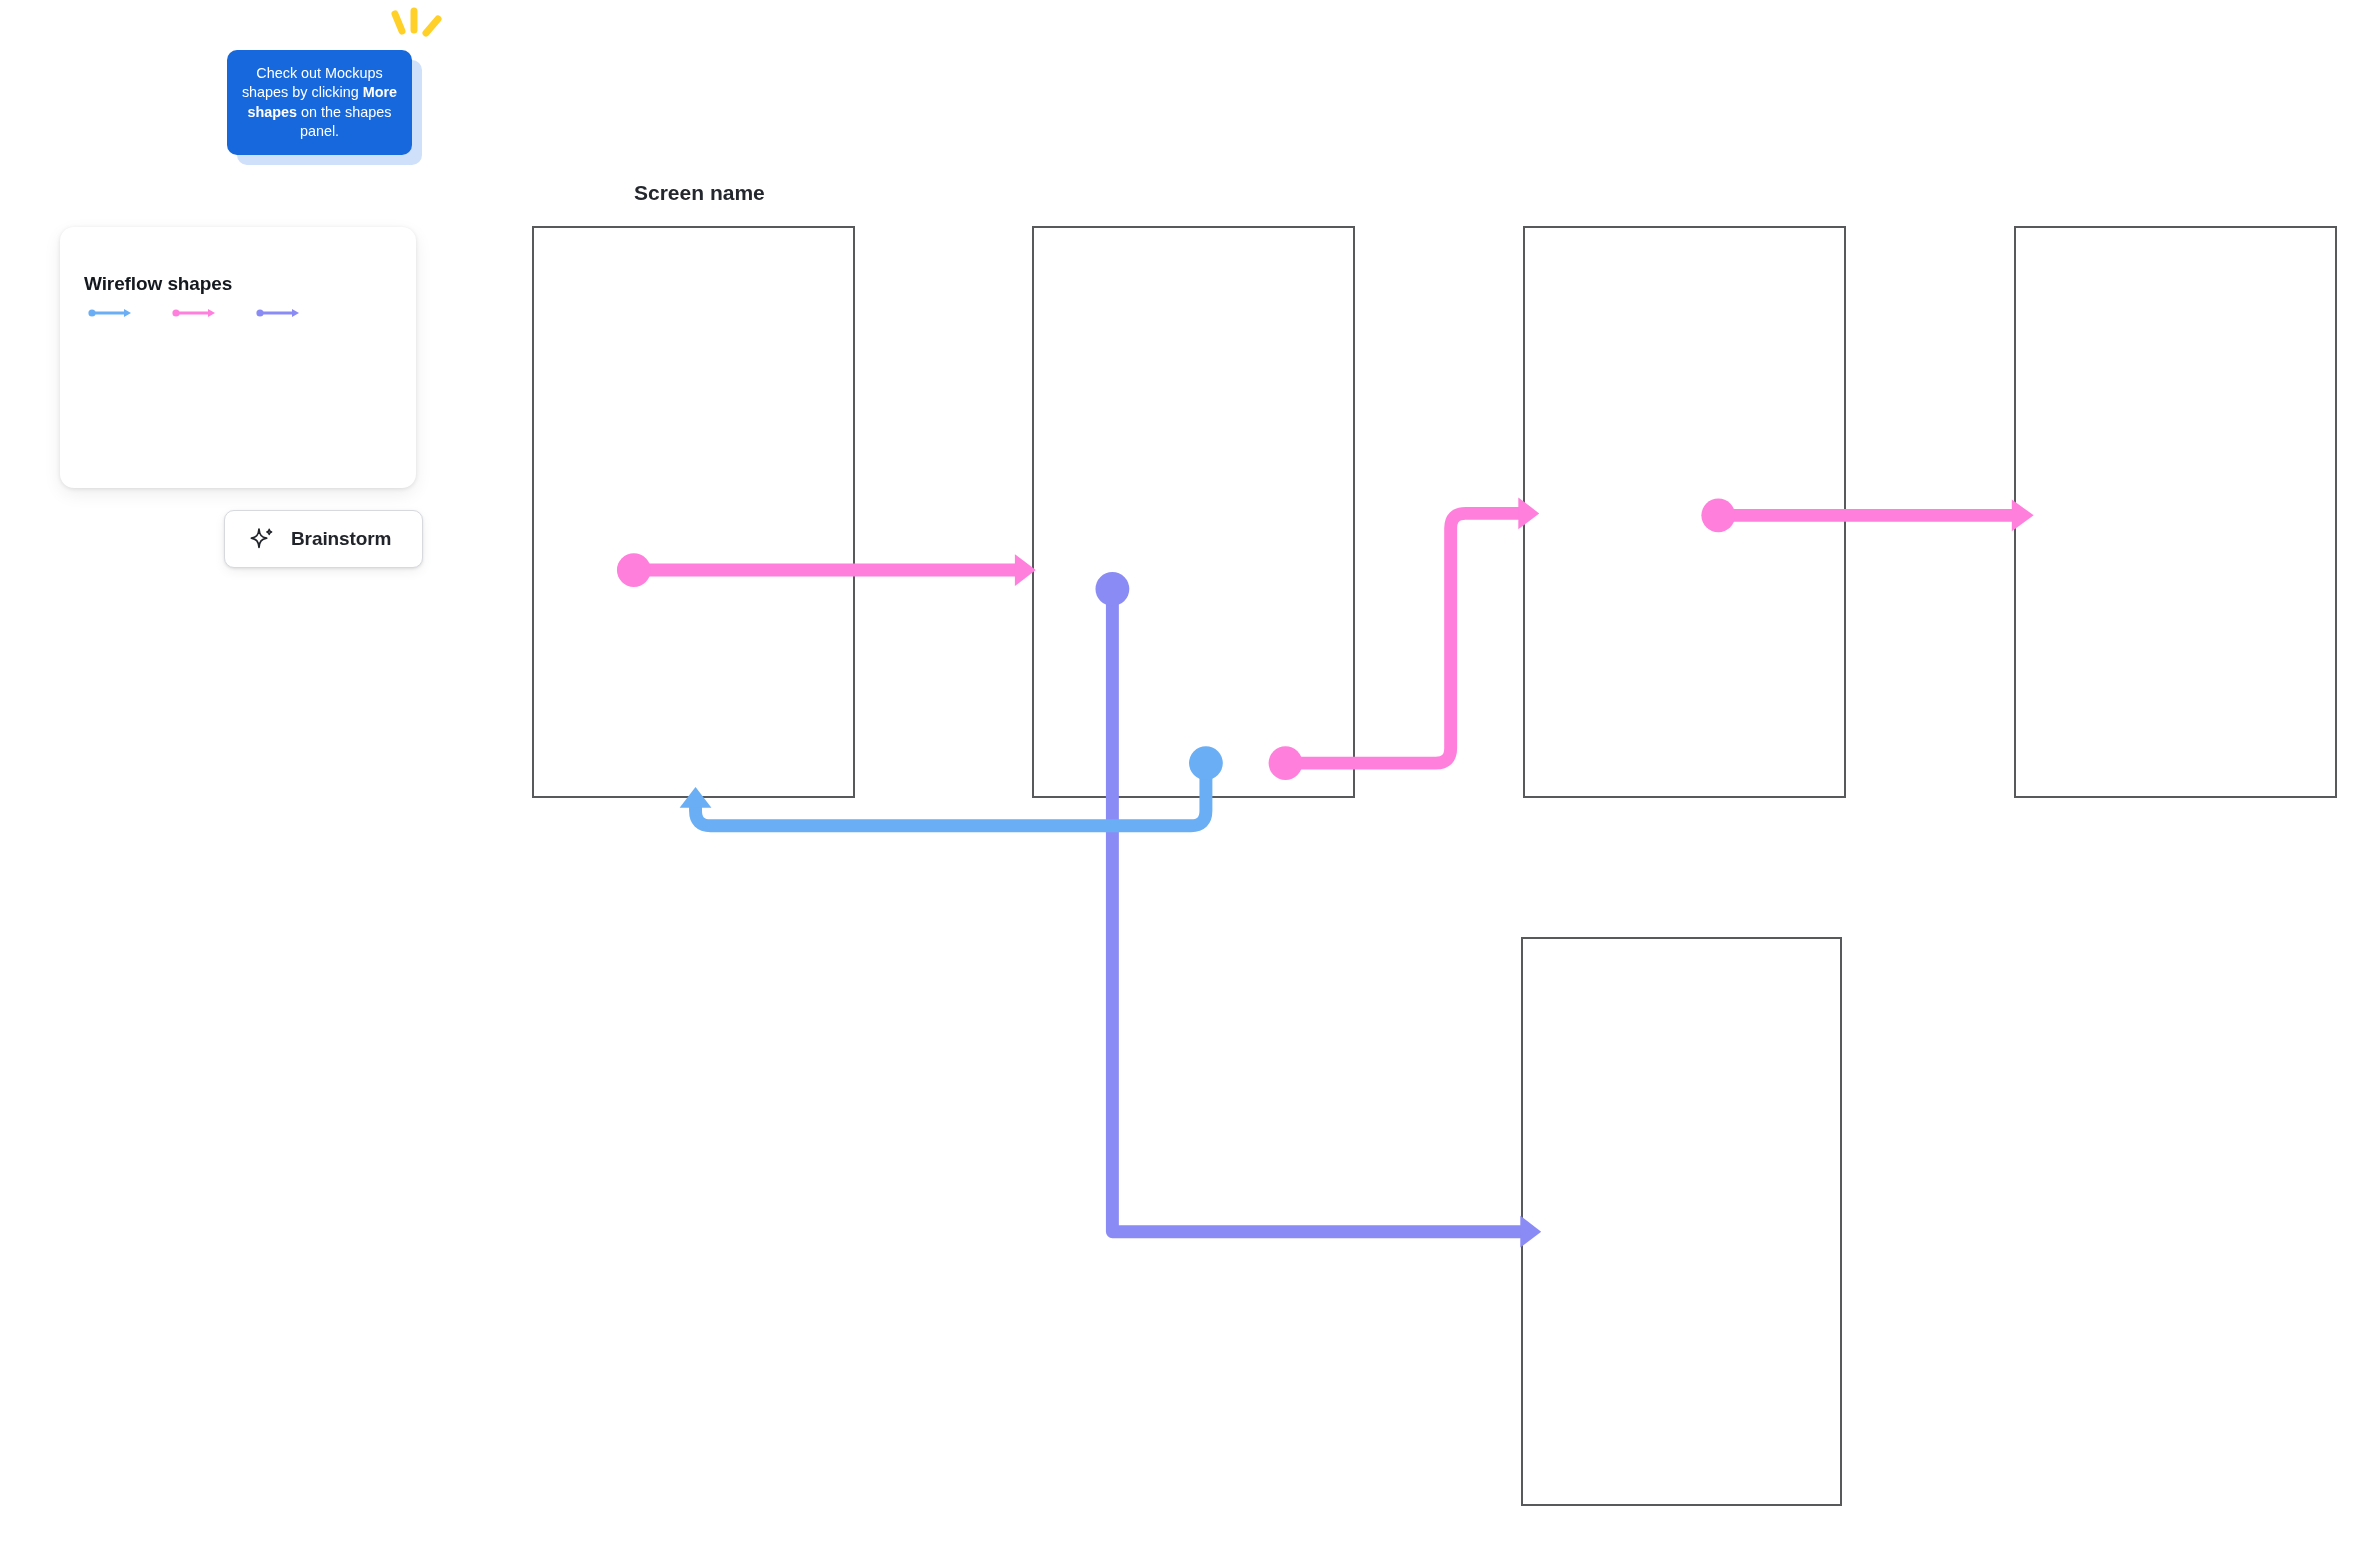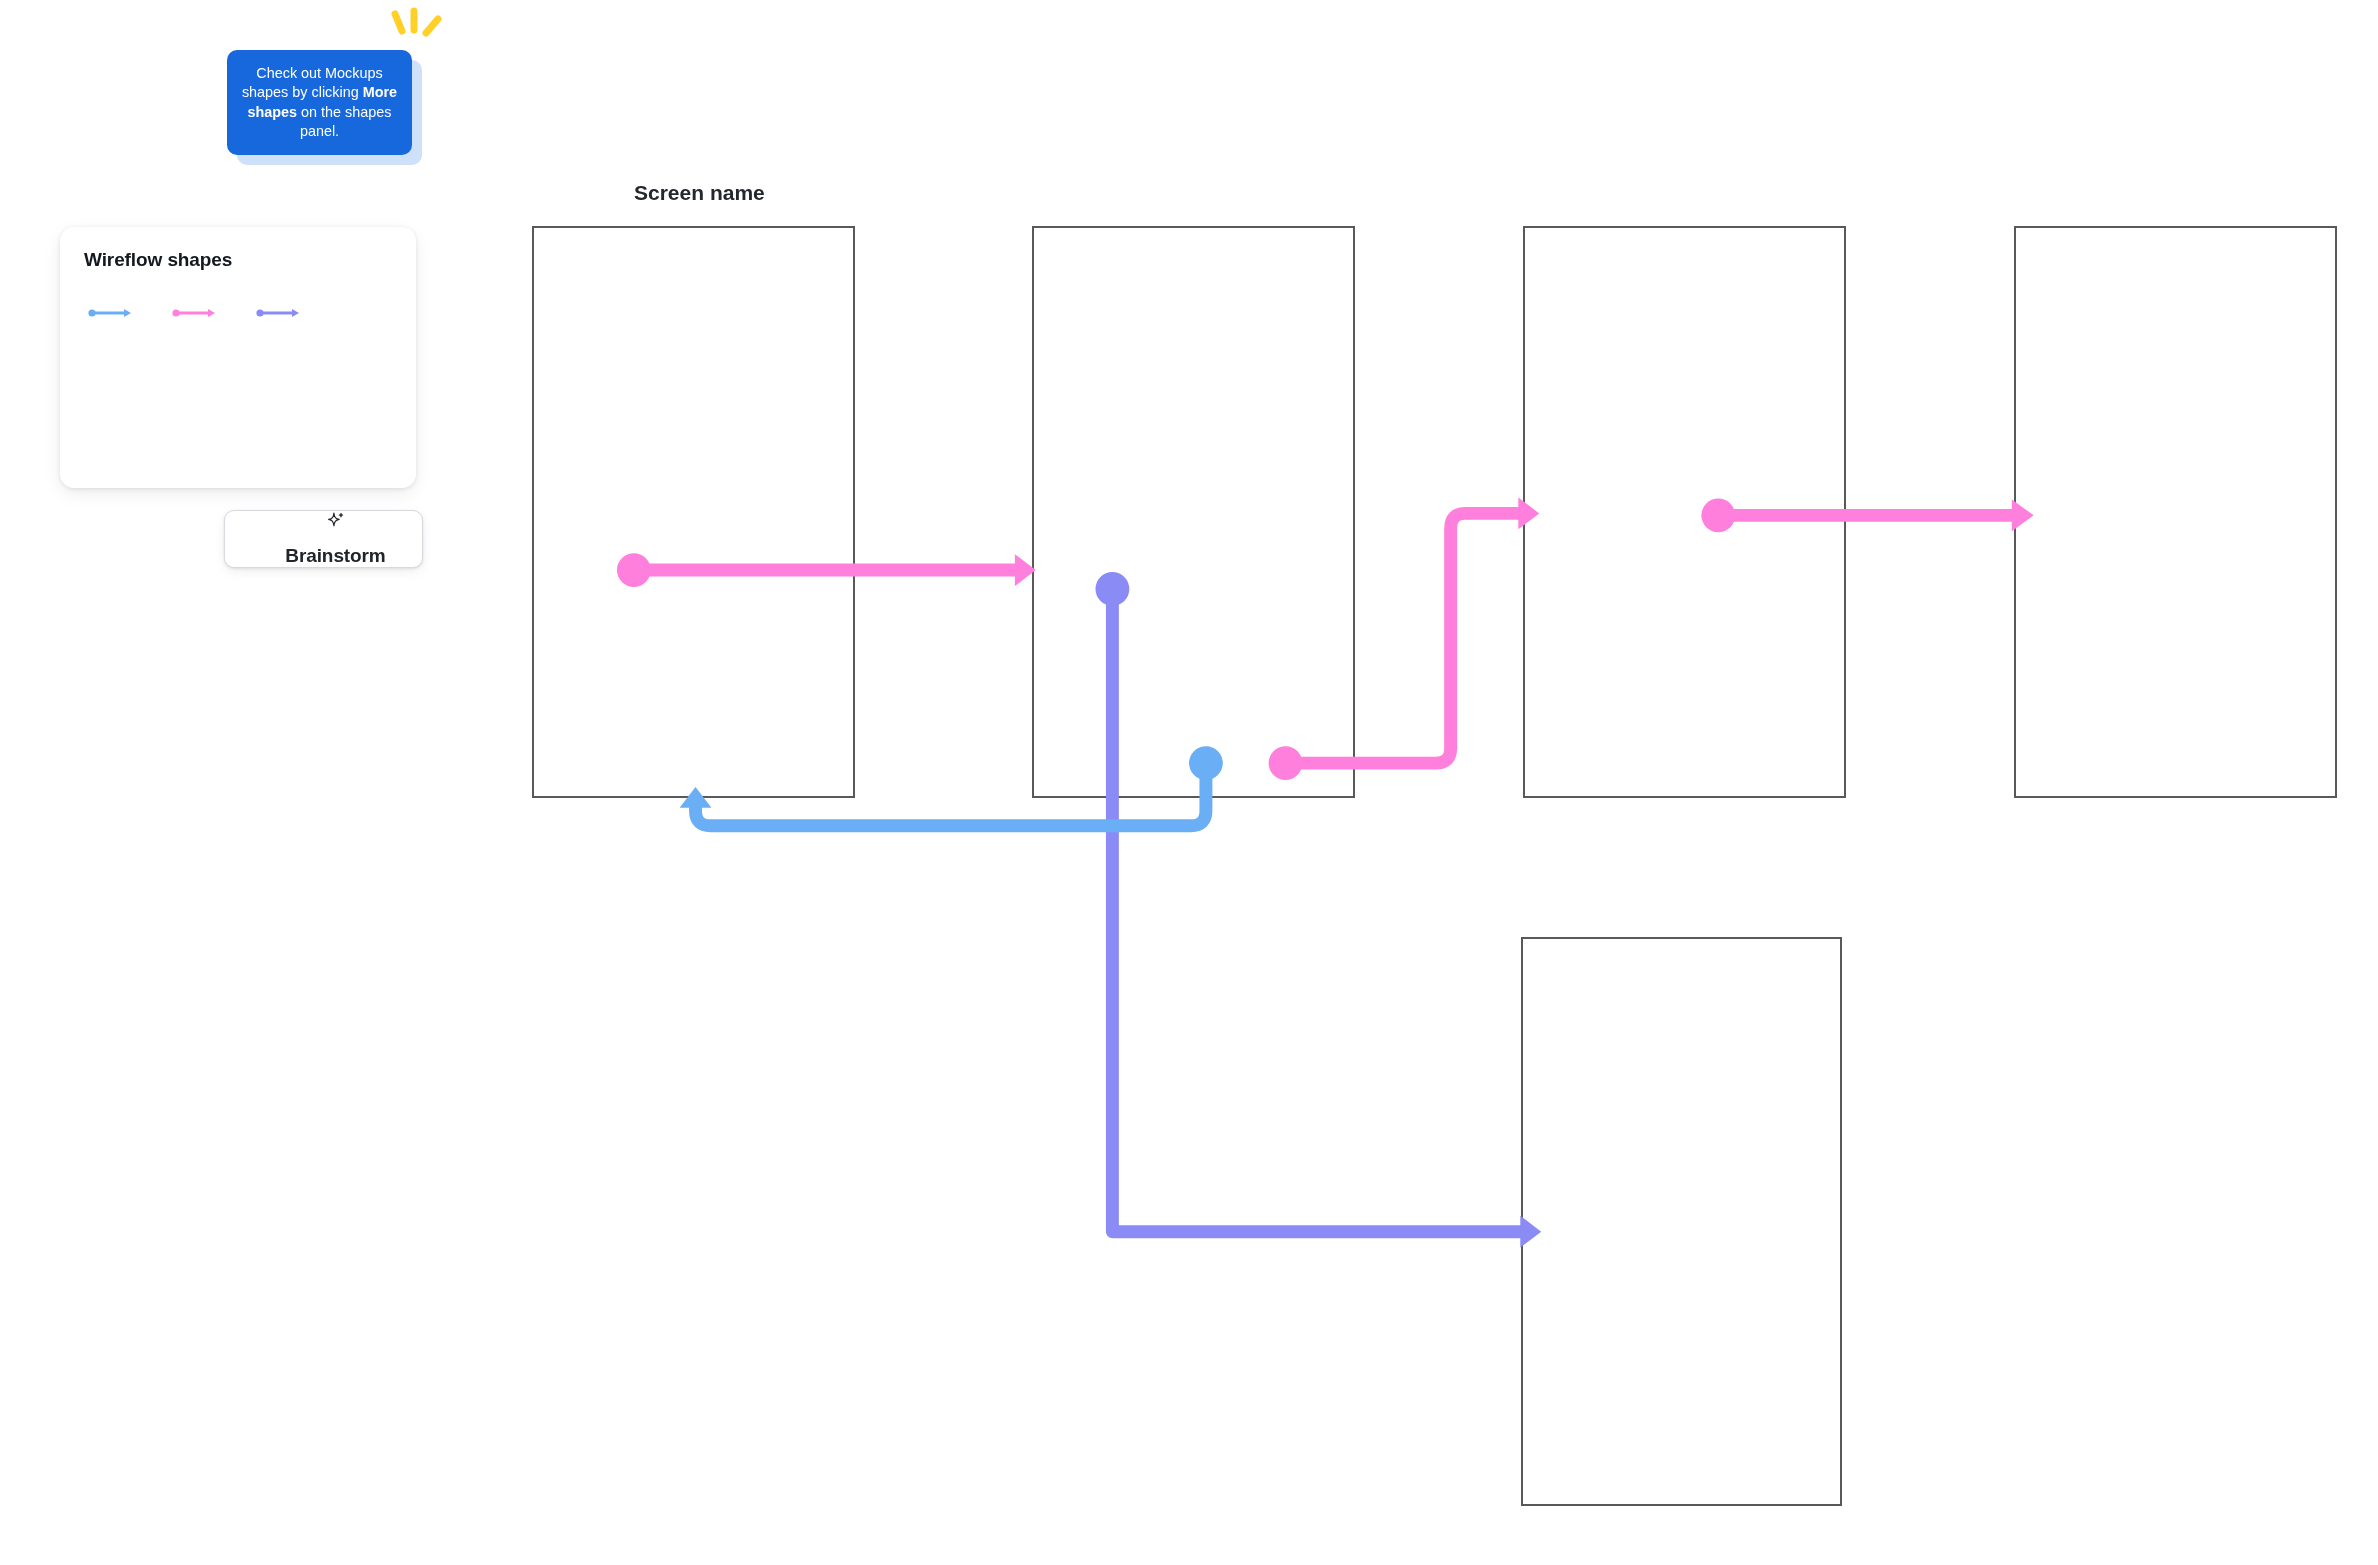--- a/index.html
+++ b/index.html
@@ -74,20 +74,21 @@
     background: #ffffff;
     border-radius: 14px;
     box-shadow: 0 1px 4px rgba(0,0,0,0.10), 0 6px 18px rgba(0,0,0,0.07);
     padding: 22px 24px;
   }
   .panel-title {
     font-size: 19px;
     font-weight: 700;
     color: #14181f;
     letter-spacing: -0.1px;
+    margin-top: 24px;
   }
   .shapes-row {
     position: absolute;
     left: 28px;
     top: 78px;
     display: flex;
     gap: 38px;
     align-items: center;
   }
   .mini-shape { width: 46px; height: 16px; cursor: pointer; }
@@ -101,21 +102,20 @@
     height: 58px;
     background: #ffffff;
     border: 1px solid #d6d9de;
     border-radius: 10px;
     box-shadow: 0 1px 3px rgba(0,0,0,0.10), 0 4px 12px rgba(0,0,0,0.06);
     display: flex;
     align-items: center;
     gap: 16px;
     padding-left: 24px;
     cursor: pointer;
-    flex-direction: column;
   }
   .brainstorm-label {
     font-size: 19px;
     font-weight: 700;
     color: #21252b;
     letter-spacing: -0.1px;
   }
 
   
   .frame {

